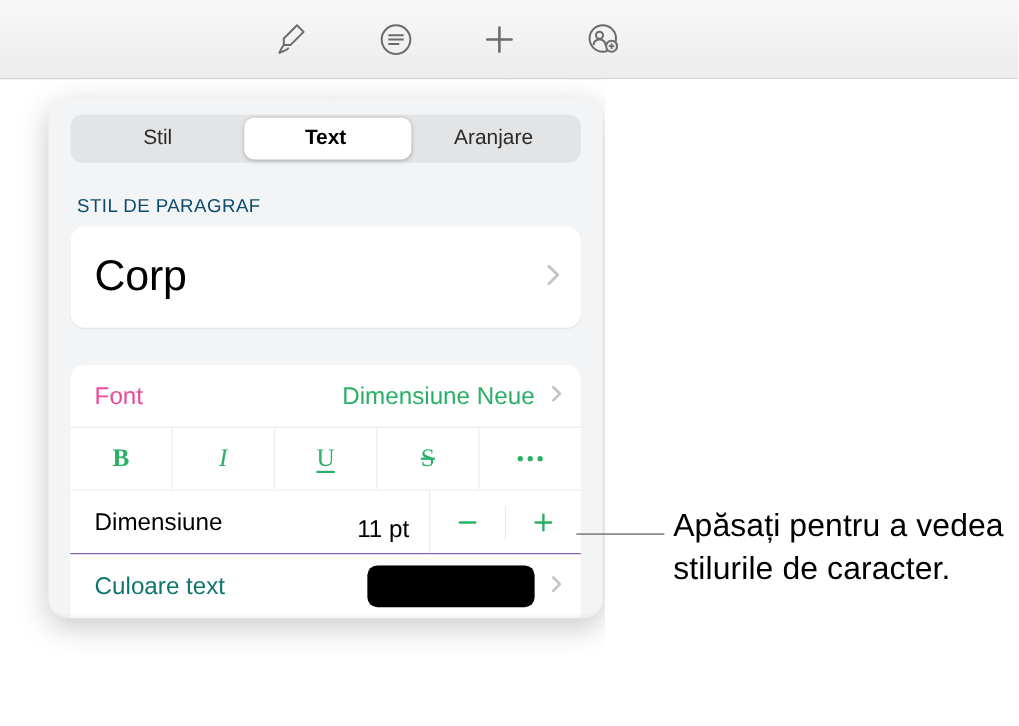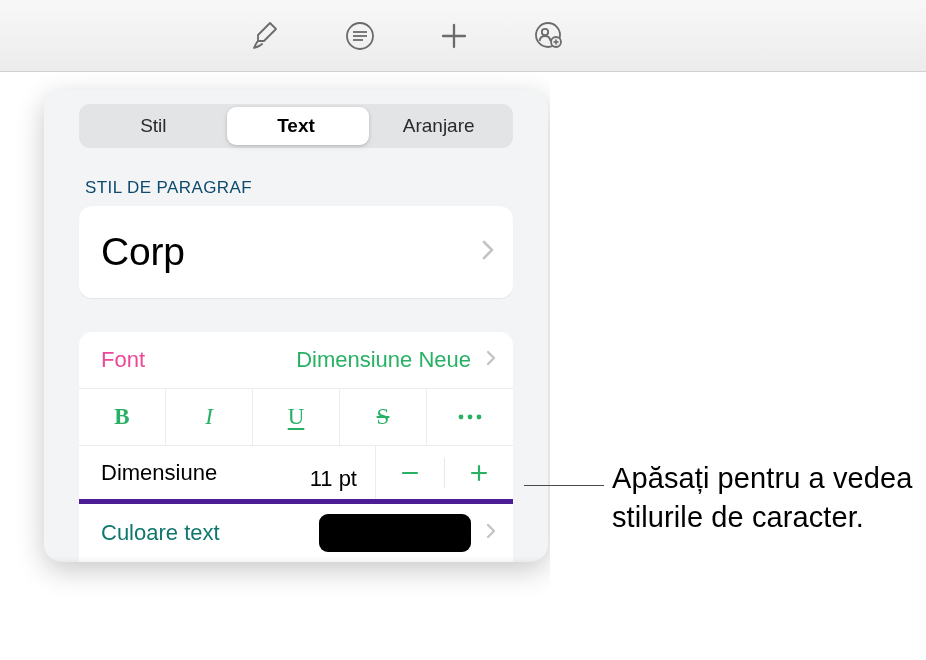--- a/index.html
+++ b/index.html
@@ -54,21 +54,21 @@
       letter-spacing: 0.1px;
     }
     .panel {
       position: absolute;
       top: 90px;
       left: 44px;
       width: 504px;
       background: #f3f4f5;
       border-radius: 18px;
       box-shadow: 0 8px 28px rgba(0,0,0,0.22);
-      padding: 14px 15px 0;
+      padding: 14px 0 0;
       overflow: hidden;
     }
     .panel::before {
       content: '';
       position: absolute;
       top: -10px;
       left: 233px;
       width: 20px;
       height: 20px;
       background: #f3f4f5;
@@ -177,21 +177,21 @@
       border-right: 1px solid #ebeced;
     }
     .style-btn:last-child { border-right: none; }
     .size-row {
       margin: 0 20px;
       background: #fff;
       display: flex;
       align-items: center;
       height: 58px;
       padding: 0 0 0 22px;
-      border-bottom: 5px solid #4c1d95;
+      border-bottom: 1px solid #4c1d95;
     }
     .size-row .label {
       font-size: 22px;
       color: #000;
       flex: 0 0 auto;
     }
     .size-row .value {
       font-size: 22px;
       color: #000;
       margin-left: auto;

